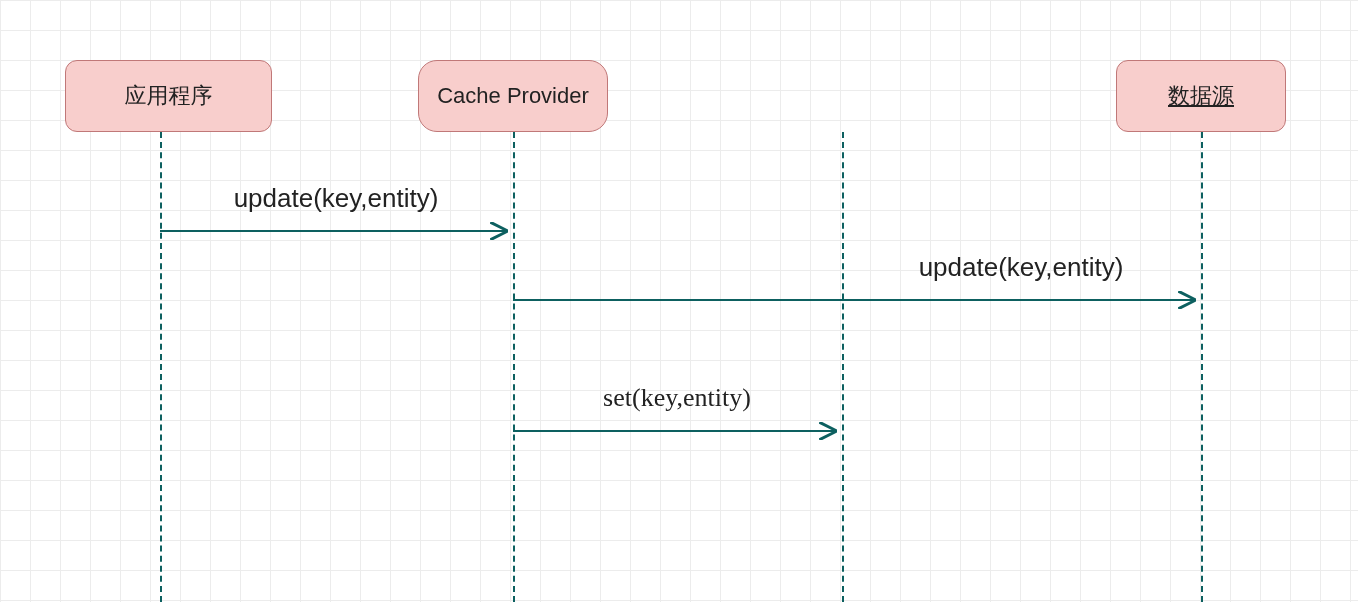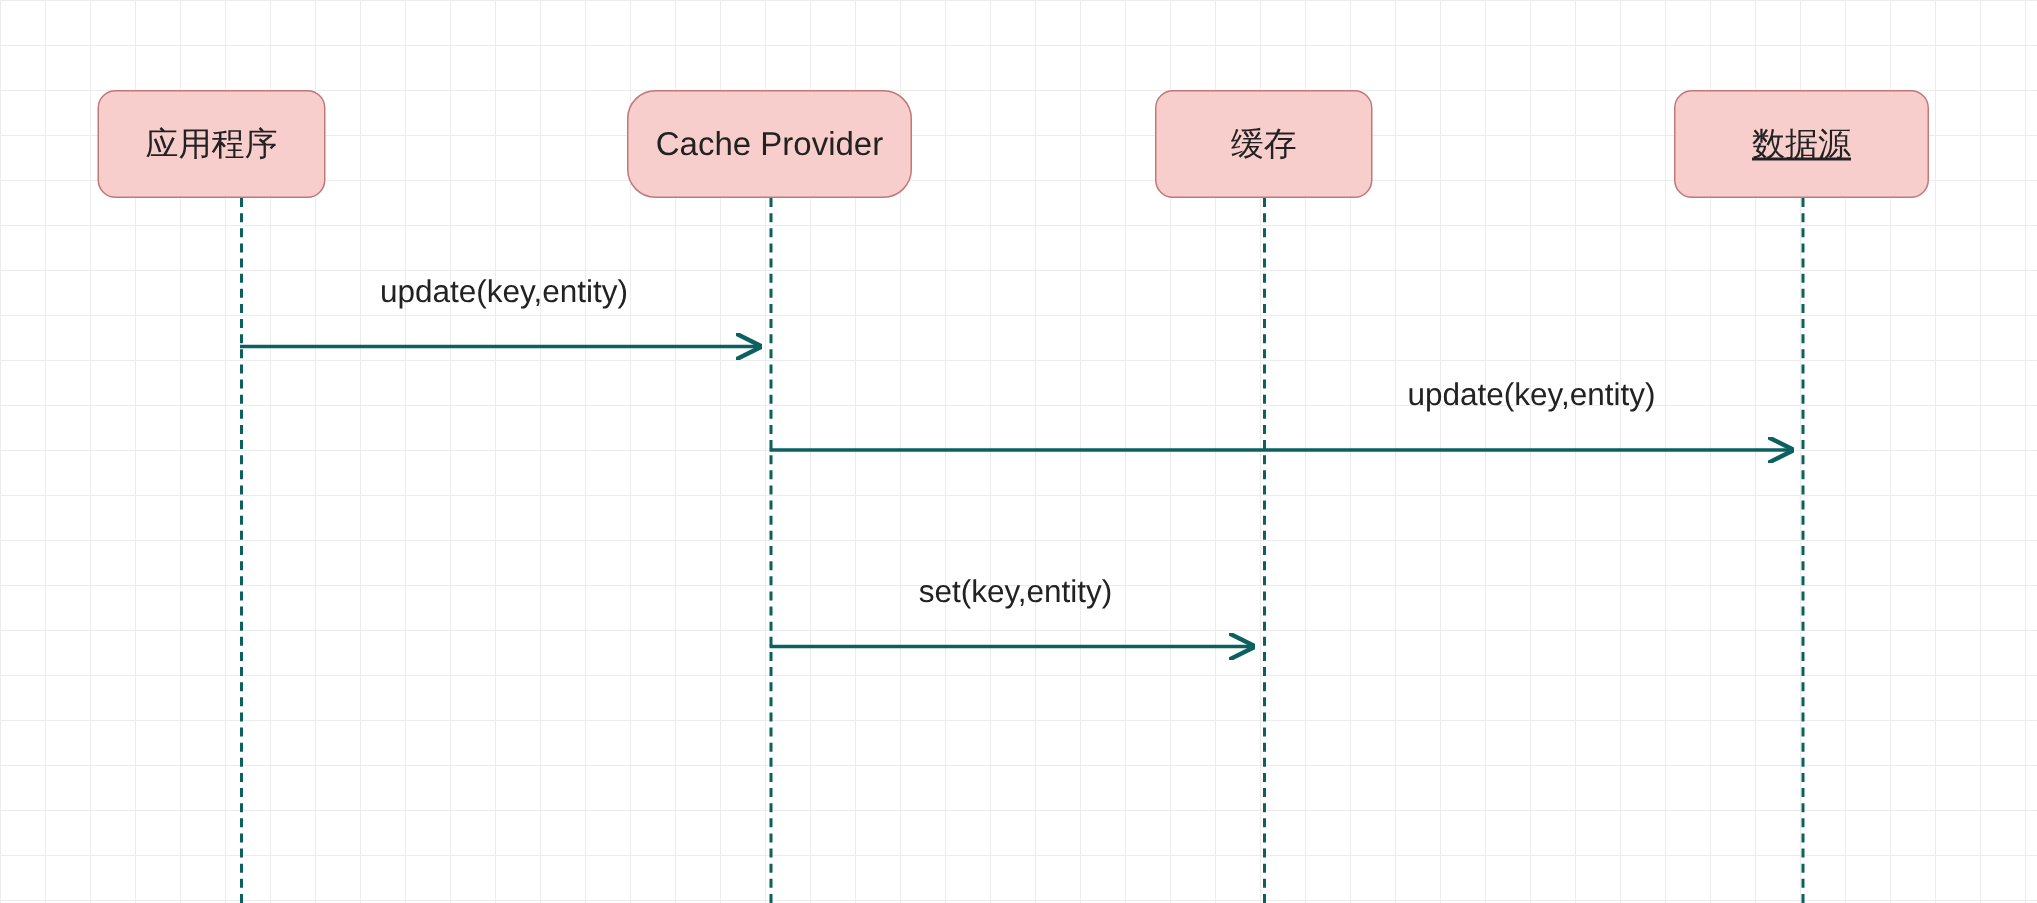--- a/index.html
+++ b/index.html
@@ -35,60 +35,57 @@
   }
   .lifeline {
     position: absolute;
     width: 0;
     border-left: 2.5px dashed #0d6060;
     top: 132px;
     height: 470px;
   }
   .msg-label {
     position: absolute;
-    font-size: 21px;
+    font-size: 26px;
     color: #222;
     text-align: center;
     transform: translateX(-50%);
   }
   svg.arrows {
     position: absolute;
     left: 0;
     top: 0;
     width: 1358px;
     height: 602px;
     pointer-events: none;
   }
 </style>
 </head>
 <body>
 
 <div class="canvas">
 
-  <div class="participant" style="left:65px; top:60px; width:152px;">
+  <div class="participant" style="left:65px; top:60px; width:207px;">
     <span>应用程序</span>
   </div>
   <div class="participant" style="left:418px; top:60px; width:190px;border-radius:19px;">
     <span>Cache Provider</span>
-  </div>
-  <div class="participant" style="left:770px; top:60px; width:145px;">
-    <span>缓存</span>
   </div>
   <div class="participant" style="left:1116px; top:60px; width:170px;text-decoration:underline;">
     <span>数据源</span>
   </div>
 
   <div class="lifeline" style="left:160px;"></div>
   <div class="lifeline" style="left:513px;"></div>
   <div class="lifeline" style="left:842px;"></div>
   <div class="lifeline" style="left:1201px;"></div>
 
   <div class="msg-label" style="left:336px; top:183px;">update(key,entity)</div>
   <div class="msg-label" style="left:1021px; top:252px;">update(key,entity)</div>
-  <div class="msg-label" style="left:677px; top:383px;">set(key,entity)</div>
+  <div class="msg-label" style="left:677px; top:383px;font-family:Liberation Serif, serif;">set(key,entity)</div>
 
   <svg class="arrows">
     <defs>
       <marker id="ah" viewBox="0 0 12 12" refX="10" refY="6" markerWidth="8" markerHeight="8" orient="auto-start-reverse">
         <path d="M0,0 L12,6 L0,12" fill="none" stroke="#0d6060" stroke-width="2"></path>
       </marker>
     </defs>
 
     <line x1="160" y1="231" x2="505" y2="231" stroke="#0d6060" stroke-width="2.2" marker-end="url(#ah)"></line>
 

